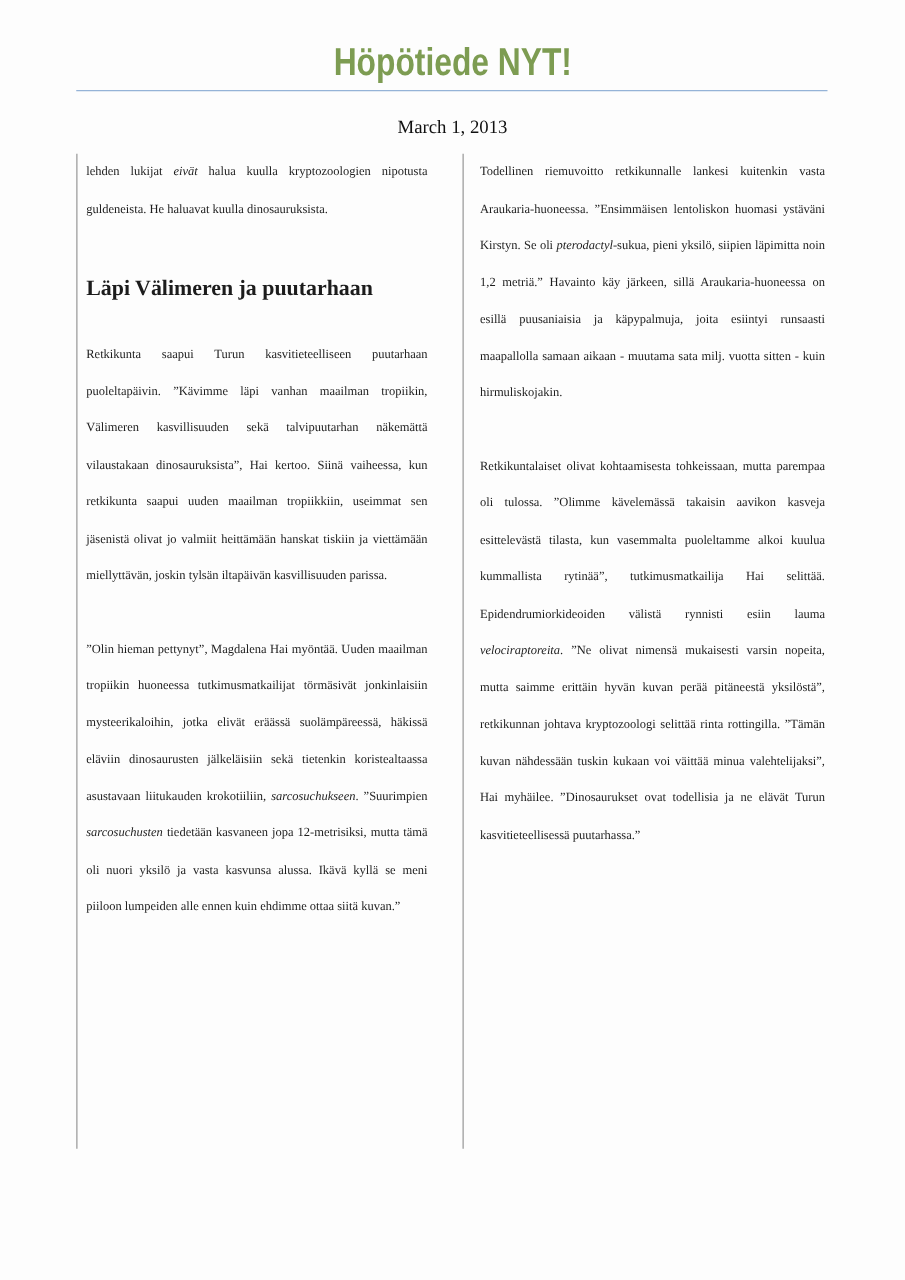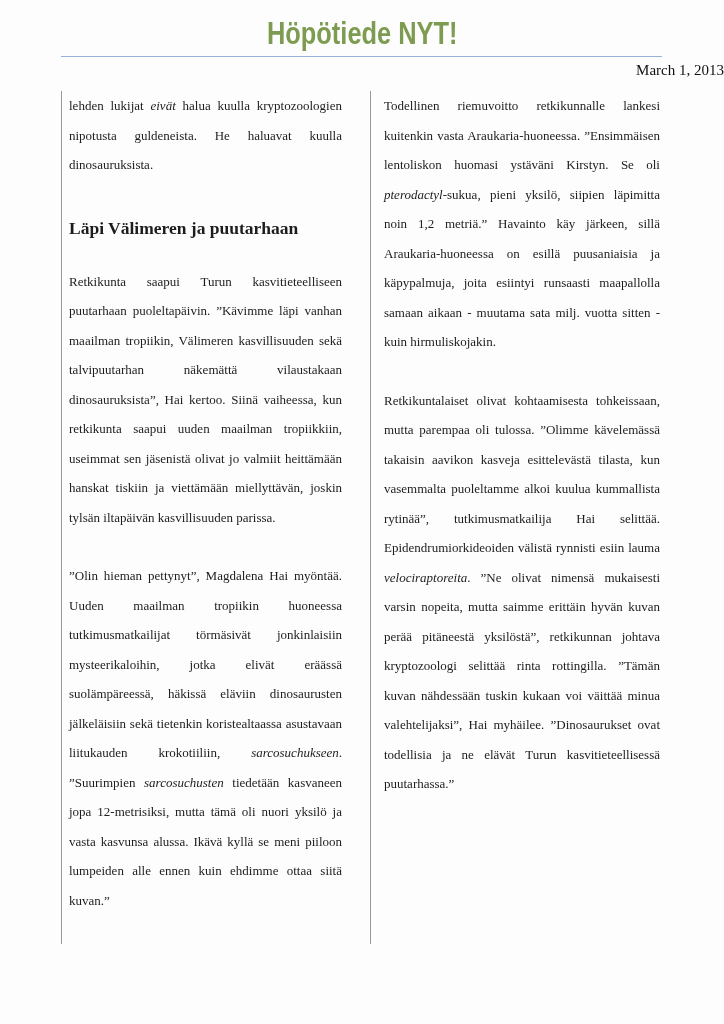--- a/index.html
+++ b/index.html
@@ -12,42 +12,42 @@
   html,body{margin:0;padding:0;}
   body{
     width:724px;height:1024px;
     background:var(--paper);
     font-family:"Liberation Serif", serif;
     color:var(--text);
     overflow:hidden;
   }
   .page{position:relative;width:724px;height:1024px;}
   
-  .masthead{padding-top:18px;text-align:center;}
+  .masthead{padding-top:34px;text-align:center;}
   .masthead-title{
     display:inline-block;
     font-family:"Liberation Sans", sans-serif;
     font-weight:700;
     font-size:31px;
     line-height:1;
     color:var(--green);
     transform:scaleX(.82);
     letter-spacing:0px;
     white-space:nowrap;
   }
   .header-rule{
     margin:7px 62px 0 61px;
     border-top:1.5px solid var(--rule);
     height:0;
   }
   .masthead-date{
-    text-align:right;
+    text-align:center;
     font-size:15px;
     line-height:18px;
-    margin-top:4px;
+    margin-top:20px;
     color:#111;
   }
   
   .columns{
     display:flex;
     align-items:stretch;
     margin:12px 64px 0 61px;
   }
   .col{
     border-left:1px solid var(--colrule);
@@ -58,21 +58,21 @@
     flex:0 0 281px;
     padding-left:7px;
     margin-right:28px;
   }
   .col-right{
     flex:1 1 auto;
     padding-left:13px;
   }
   .col p{
     margin:0 0 29px 0;
-    font-size:13px;
+    font-size:10px;
     line-height:29.5px;
     text-align:justify;
     text-justify:inter-word;
     hyphens:none;
   }
   .col h2{
     font-size:17.5px;
     font-weight:700;
     line-height:38px;
     margin:6px 0 20px 0;

